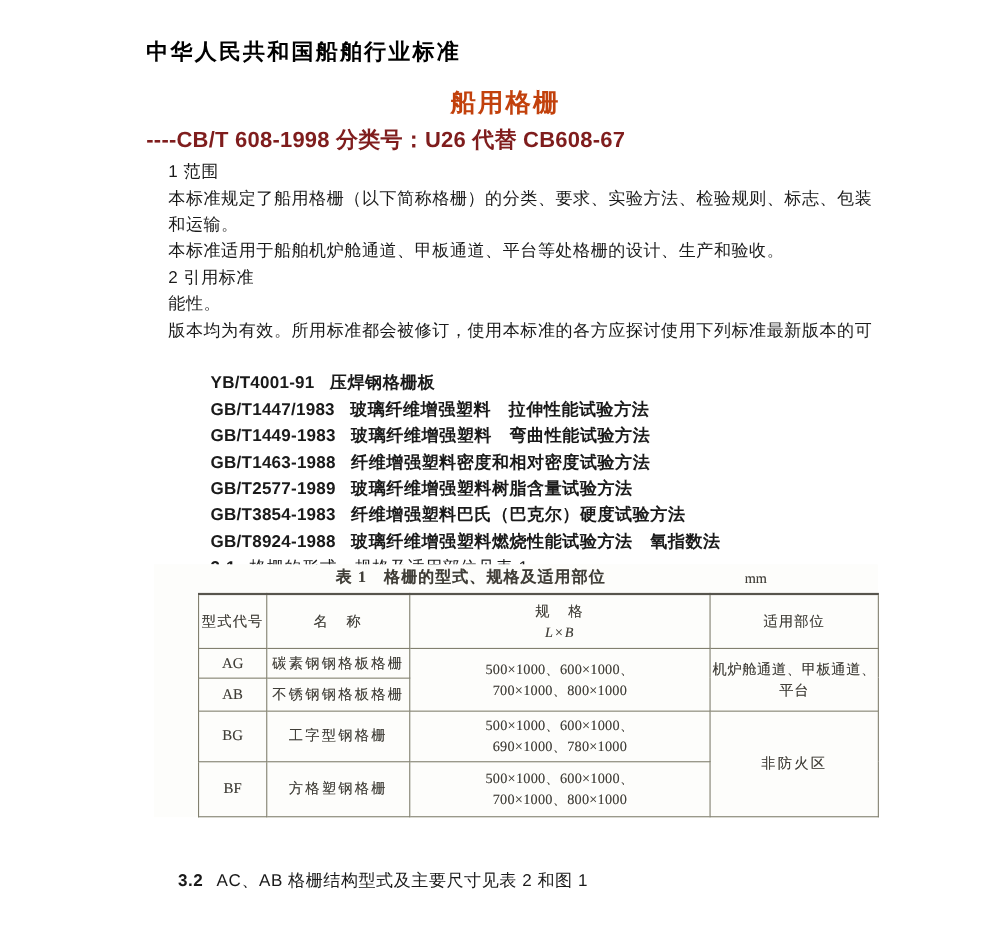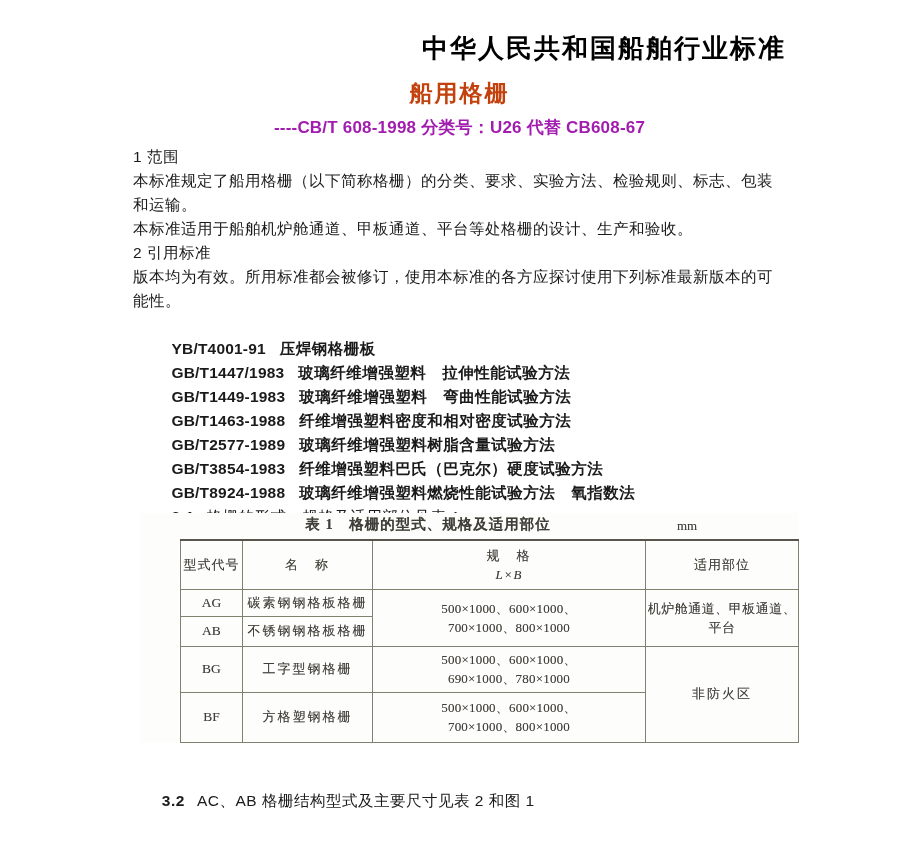--- a/index.html
+++ b/index.html
@@ -1,27 +1,27 @@
 <!DOCTYPE html>
 <html><head>
 <meta charset="utf-8">
 <style>
   html,body{margin:0;padding:0;background:#ffffff;}
   .page{position:relative;width:907px;height:855px;background:#ffffff;overflow:hidden;
         font-family:"Liberation Sans","DejaVu Sans",sans-serif;color:#1a1a1a;}
   .doc{position:absolute;left:133px;top:33px;width:653px;}
 
-  .h1{font-size:26px;font-weight:bold;line-height:30px;text-align:right;
+  .h1{font-size:20px;font-weight:bold;line-height:30px;text-align:left;
       letter-spacing:2px;color:#000;}
   .h2{font-size:23px;font-weight:bold;line-height:28px;text-align:center;
       letter-spacing:2px;color:#c2410c;margin-top:16px;}
-  .std-ref{font-size:17px;font-weight:bold;line-height:20px;text-align:center;
-      color:#a21caf;margin-top:11px;letter-spacing:0.2px;}
+  .std-ref{font-size:20px;font-weight:bold;line-height:20px;text-align:left;
+      color:#7f1d1d;margin-top:11px;letter-spacing:0.2px;}
 
-  .bodytext{margin-top:7px;}
+  .bodytext{margin-top:7px;margin-left:20px;}
   .ln{height:24px;line-height:24px;font-size:15.5px;letter-spacing:0.5px;white-space:pre;}
   .code{font-weight:bold;letter-spacing:0.2px;}
   .rtitle{margin-left:14px;font-weight:bold;}
   .numb{font-weight:bold;}
   .ntext{margin-left:12px;}
 
   
   .scan{position:relative;margin:8px 0 0 7px;width:618px;
         font-family:"Liberation Serif","DejaVu Serif",serif;color:#403e38;
         text-shadow:0 0 0.5px rgba(64,62,56,0.45);background:#fdfdfb;padding-left:40px;}
@@ -56,22 +56,22 @@
     <div class="h2">船用格栅</div>
     <div class="std-ref">----CB/T 608-1998 分类号：U26 代替 CB608-67</div>
 
     <div class="bodytext">
       <div class="ln">1 范围</div>
       <div class="ln">本标准规定了船用格栅（以下简称格栅）的分类、要求、实验方法、检验规则、标志、包装</div>
       <div class="ln">和运输。</div>
       <div class="ln">本标准适用于船舶机炉舱通道、甲板通道、平台等处格栅的设计、生产和验收。</div>
 
       <div class="ln">2 引用标准</div>
+      <div class="ln">能性。</div>
       <div class="ln">版本均为有效。所用标准都会被修订，使用本标准的各方应探讨使用下列标准最新版本的可</div>
-      <div class="ln">能性。</div>
 
       <div class="ln">
         <span class="code">YB/T4001-91</span><span class="rtitle">压焊钢格栅板</span>
       </div>
       <div class="ln">
         <span class="code">GB/T1447/1983</span><span class="rtitle">玻璃纤维增强塑料　拉伸性能试验方法</span>
       </div>
       <div class="ln">
         <span class="code">GB/T1449-1983</span><span class="rtitle">玻璃纤维增强塑料　弯曲性能试验方法</span>
       </div>

